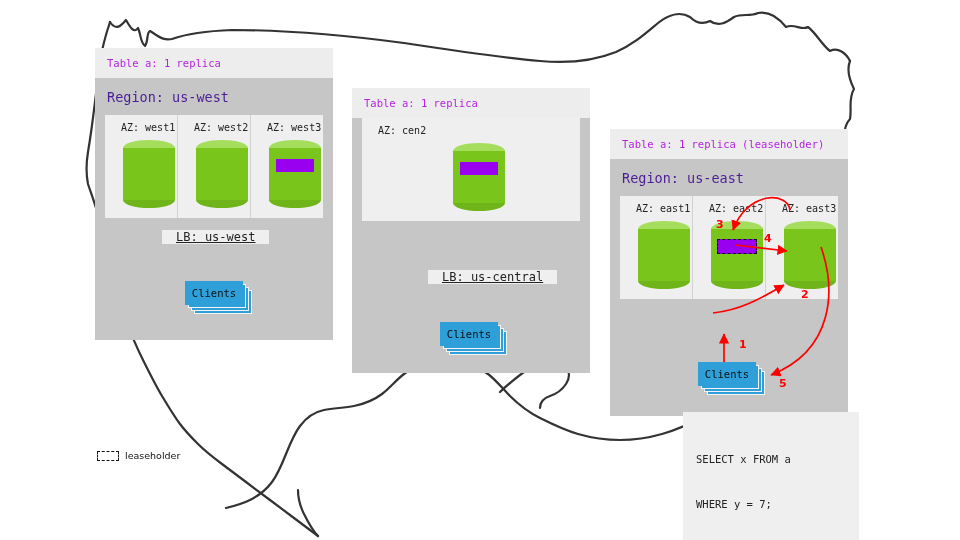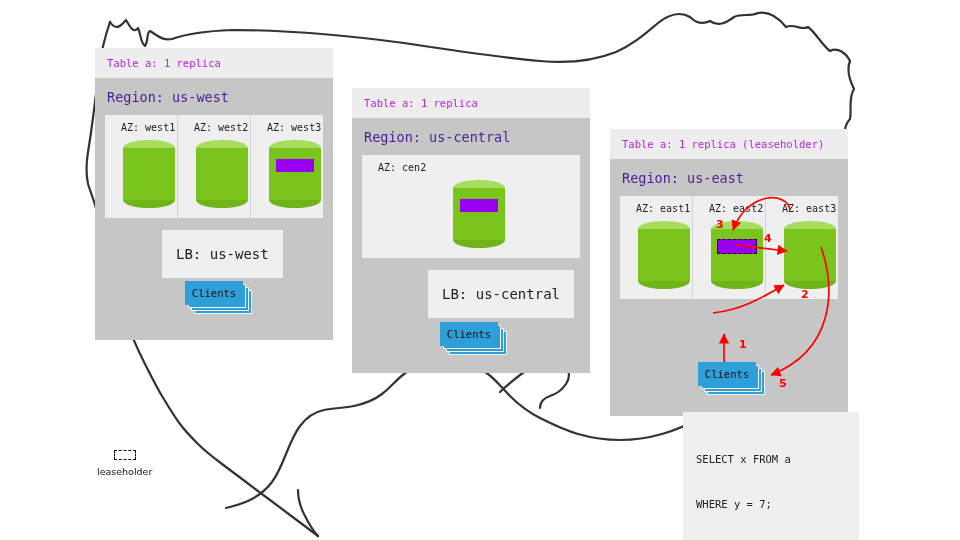--- a/index.html
+++ b/index.html
@@ -28,40 +28,40 @@
   .cyl .top{position:absolute;left:0;top:0;width:52px;height:16px;
             border-radius:50%;background:#a5dd5c;}
   .cyl .bot{position:absolute;left:0;top:52px;width:52px;height:16px;
             border-radius:50%;background:#6fb519;}
   .cyl .repl{position:absolute;left:7px;top:19px;width:38px;height:13px;
              background:#9900ef;}
   .cyl .repl.lease{border:1.6px dashed #111;left:6px;top:18px;
              width:38px;height:13px;box-sizing:content-box;}
 
   
-  .lb{position:absolute;background:#efefef;color:#222;font-size:14px;
-      text-align:center;padding:16px 14px;white-space:nowrap;}
+  .lb{position:absolute;background:#efefef;color:#222;font-size:12px;
+      text-align:center;padding:0 14px;white-space:nowrap;text-decoration:underline;}
 
   
   .clients{position:absolute;width:58px;height:24px;}
   .clients .sh{position:absolute;background:#2e9fd9;border:1px solid #f4f4f4;
                box-sizing:border-box;width:58px;height:24px;}
   .clients .sh.s3{left:9px;top:9px;}
   .clients .sh.s2{left:6px;top:6px;}
   .clients .sh.s1{left:3px;top:3px;}
   .clients .front{position:absolute;left:0;top:0;width:58px;height:24px;
             background:#2e9fd9;color:#111;font-size:10.5px;line-height:24px;
             text-align:center;}
 
   
   .sqlbox{position:absolute;background:#efefef;color:#222;font-size:10.5px;
           padding:10px 13px;line-height:15px;white-space:pre;}
 
   
-  .legend{position:absolute;display:flex;align-items:center;gap:6px;flex-direction:column;}
+  .legend{position:absolute;display:flex;align-items:center;gap:6px;}
   .legend .sw{width:22px;height:10px;border:1.6px dashed #111;box-sizing:border-box;}
   .legend .lg-txt{font-size:9.5px;color:#111;
         font-family:"DejaVu Sans","Liberation Sans",sans-serif;}
 
   
   #arrows{position:absolute;left:0;top:0;width:960px;height:540px;
           pointer-events:none;}
   .anum{position:absolute;color:#ff0000;font-size:11px;font-weight:bold;
         font-family:"DejaVu Sans","Liberation Sans",sans-serif;}
 </style>
@@ -213,21 +213,20 @@
       <div class="sh s3"></div>
       <div class="sh s2"></div>
       <div class="sh s1"></div>
       <div class="front">Clients</div>
     </div>
   </div>
 
   <div class="region" style="left:352px;top:88px;width:238px;">
     <div class="tbl-band">Table a: 1 replica</div>
     <div class="reg-body" style="height:255px;">
-      <div class="reg-title">Region: us-central</div>
       <div class="az-row">
         <div class="az">
           <div class="az-label">AZ: cen2</div>
           <div class="cyl">
             <div class="top"></div>
             <div class="bot"></div>
             <div class="body"></div>
             <div class="repl"></div>
           </div>
         </div>

